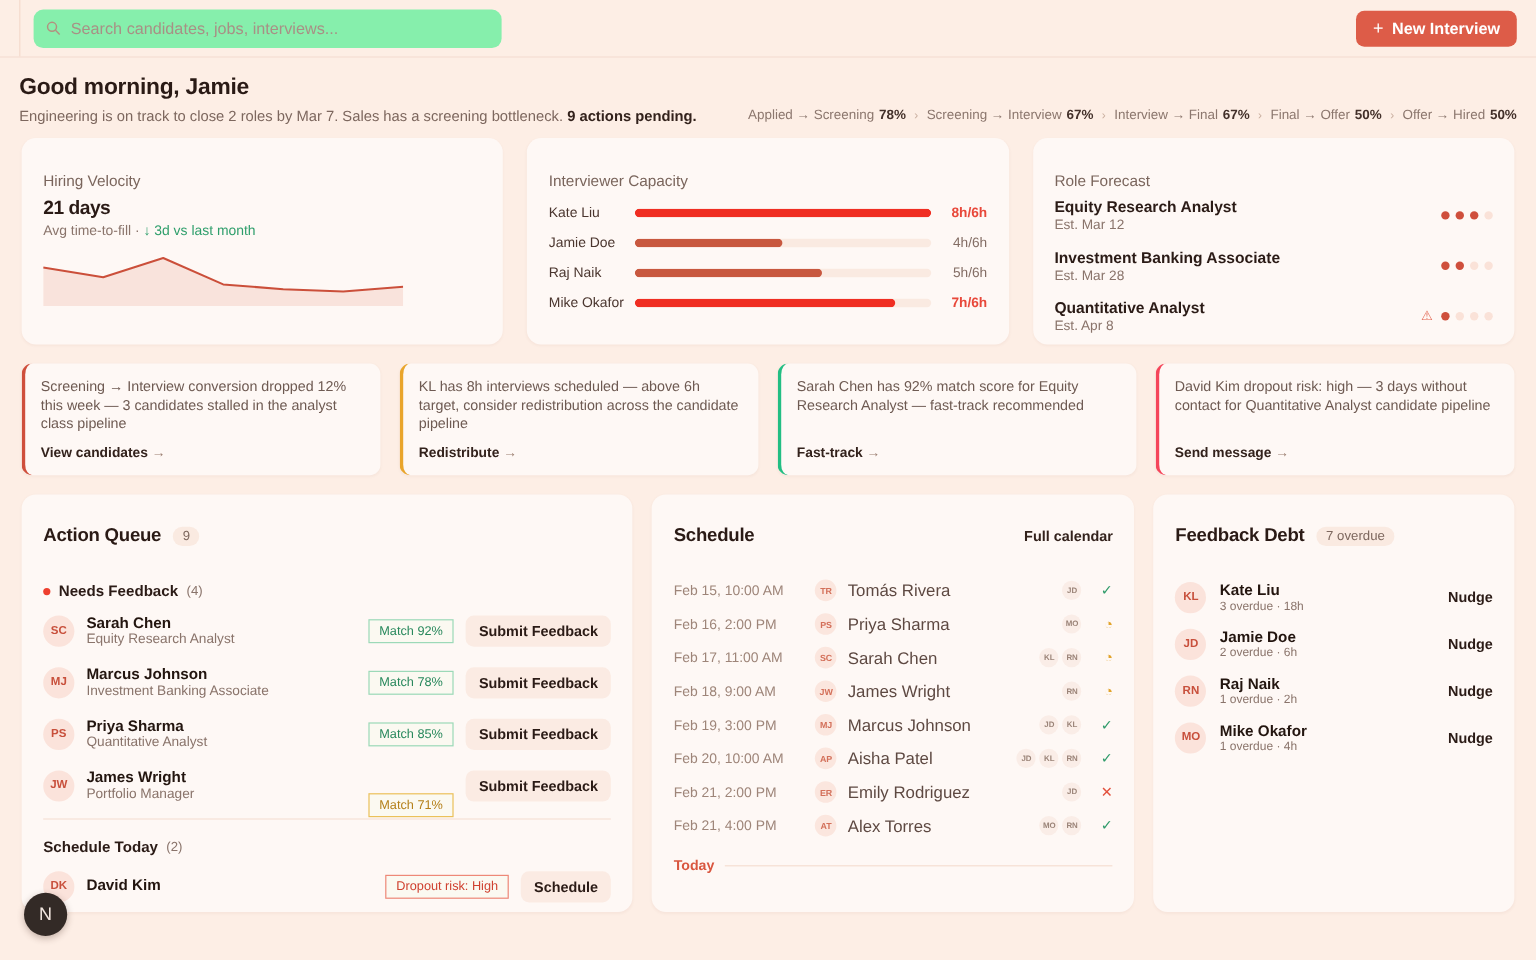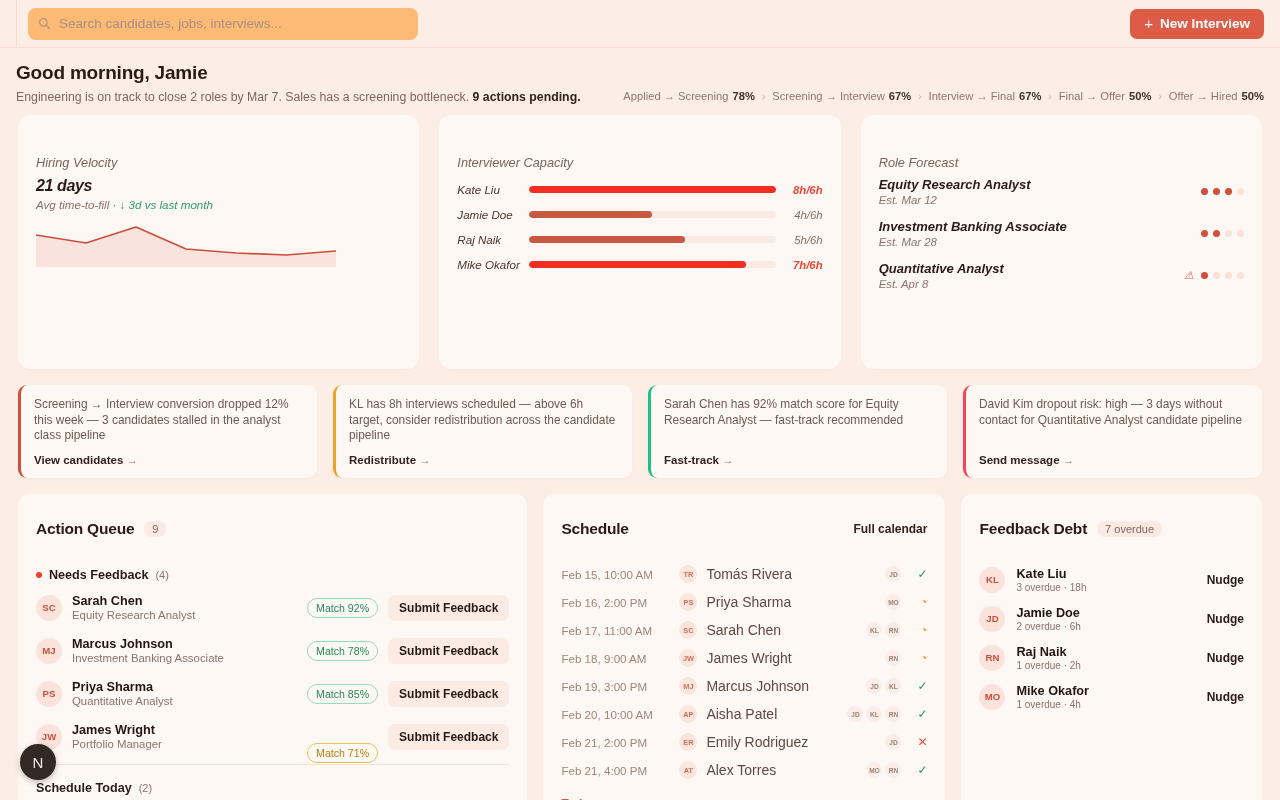--- a/index.html
+++ b/index.html
@@ -17,21 +17,21 @@
     height: 48px; display: flex; align-items: center;
     padding: 0 16px 0 0; border-bottom: 1px solid #F6DED2;
     position: relative;
   }
   .topbar:before {
     content:""; position:absolute; left:16px; top:0; bottom:0;
     width:1px; background:#F4DACD;
   }
   .search-wrap {
     margin-left: 28px; width: 390px; height: 32px; border-radius: 8px;
-    background: #fdba74; display: flex; align-items: center; gap: 8px;
+    background: #86efac; display: flex; align-items: center; gap: 8px;
     padding: 0 10px;
   }
   .search-icon { width: 13px; height: 13px; flex: none; color: #B3907F; }
   .search-input {
     border: 0; background: transparent; outline: none; width: 100%;
     font-family: inherit; font-size: 13.5px; color: #3A2720;
   }
   .search-input::placeholder { color: #A89085; }
   .spacer { flex: 1; }
   .new-interview-btn {
@@ -56,21 +56,21 @@
   .funnel .step { display: flex; align-items: center; gap: 4px; }
   .funnel .pct { font-weight: bold; color: #43302A; }
   .funnel .sep { color: #C9AE9F; font-size: 10px; }
 
   
   .kpi-row { display: flex; gap: 20px; padding: 11px 18px 0 18px; }
   .card {
     background: #FEF8F5; border-radius: 12px;
     box-shadow: 0 1px 2px rgba(140,90,70,.055);
   }
-  .kpi { flex: 1; height: 254px; padding: 40px 18px 0 18px; font-style: italic; }
+  .kpi { flex: 1; height: 172px; padding: 28px 18px 0 18px; }
   .kpi-title { font-size: 12.8px; color: #7A655C; margin-bottom: 7px; }
 
   .big-num { font-size: 16px; font-weight: bold; letter-spacing: -.4px; }
   .kpi-meta { font-size: 11.6px; color: #8A746B; margin-top: 3px; }
   .kpi-meta .delta { color: #2E9E6B; }
 
   .spark { margin-top: 10px; }
 
   
   .cap-row {
@@ -136,21 +136,21 @@
   .q-row { display: flex; align-items: center; gap: 10px; height: 43px; }
   .avatar {
     width: 26px; height: 26px; border-radius: 50%; background: #FBE3DB;
     color: #C8503C; font-size: 9.6px; font-weight: bold;
     display: flex; align-items: center; justify-content: center; flex: none;
   }
   .q-name { font-size: 12.7px; font-weight: bold; color: #23150F; }
   .q-role { font-size: 11.4px; color: #8A746B; margin-top: 1px; }
   .q-right { margin-left: auto; display: flex; align-items: center; gap: 10px; }
   .match {
-    font-size: 10.6px; border-radius: 10px; padding: 3px 8px;
+    font-size: 10.6px; border-radius: 0; padding: 3px 8px;
     border: 1px solid #9CD9B8; color: #28885C; background: #FBF9F1;
   }
   .match.warn { border-color: #EBC05A; color: #B5801A; margin-top: 32px; }
   .match.bad  { border-color: #EE8878; color: #CF4130; margin-left: 44px; }
   .q-btn {
     background: #FBEBE3; border: 0; border-radius: 7px; height: 26px;
     padding: 0 11px; font-family: inherit; font-size: 12px; font-weight: bold;
     color: #2B1B16; cursor: pointer;
   }
   .divider { height: 1px; background: #F6E1D6; margin: 6px 0 0 0; }

